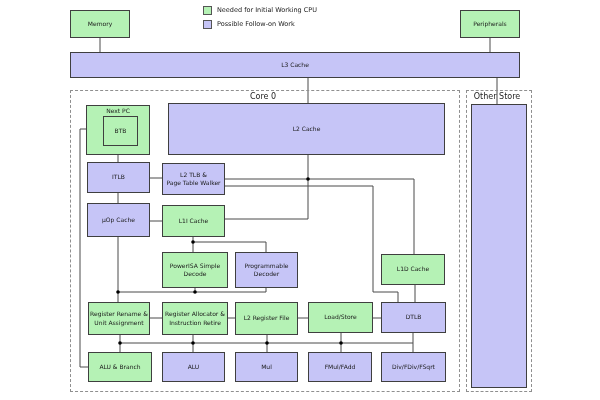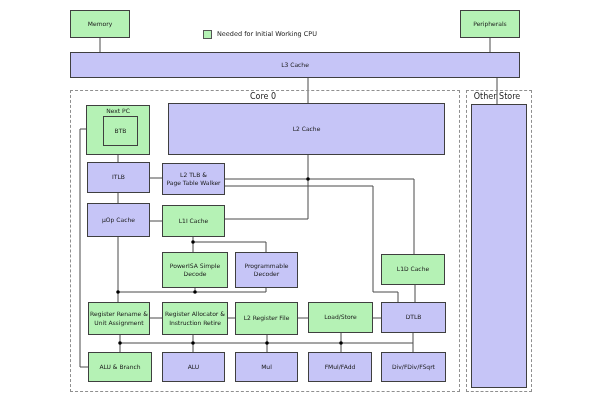--- a/index.html
+++ b/index.html
@@ -8,21 +8,21 @@
   svg.wires{position:absolute;left:0;top:0;width:600px;height:400px;}
   .node{position:absolute;box-sizing:border-box;border:1px solid var(--border);
         display:flex;align-items:center;justify-content:center;text-align:center;
         font-size:6px;line-height:1.4;color:#1a1a1a;white-space:pre-line;padding:1px;}
   .node.green{background:var(--green);}
   .node.purple{background:var(--purple);}
   .node.top-label{align-items:flex-start;}
   .region{position:absolute;box-sizing:border-box;border:1px dashed #8f8f8f;}
   .region-title{position:absolute;top:1px;left:0;right:4px;text-align:center;
                 font-size:8px;color:#222;}
-  .legend{position:absolute;left:203px;top:3px;margin-top:24px;}
+  .legend{position:absolute;left:203px;top:3px;}
   .legend-row{display:flex;align-items:center;height:14px;}
   .swatch{width:9px;height:9px;border:1px solid #555;margin-right:5px;box-sizing:border-box;}
   .legend-label{font-size:6.5px;color:#222;}
 </style>
 </head>
 <body>
 
 <div class="canvas">
 
   <svg class="wires" id="wires" viewBox="0 0 600 400" xmlns="http://www.w3.org/2000/svg">
@@ -71,20 +71,24 @@
 
   <div class="region" id="other-cores-region" style="left:466px;top:90px;width:66px;height:302px;">
     <div class="region-title">Other Store</div>
   </div>
 
   <div class="legend">
     <div class="legend-row">
       <span class="swatch" style="background:var(--green);"></span>
       <span class="legend-label">Needed for Initial Working CPU</span>
     </div>
+    <div class="legend-row">
+      <span class="swatch" style="background:var(--purple);"></span>
+      <span class="legend-label">Possible Follow-on Work</span>
+    </div>
   </div>
 
 <div class="node green" style="left: 70px; top: 10px; width: 60px; height: 28px;">Memory</div>
     <div class="node green" style="left: 460px; top: 10px; width: 60px; height: 28px;">Peripherals</div>
     <div class="node purple" style="left: 70px; top: 52px; width: 450px; height: 26px;">L3 Cache</div>
     <div class="node purple" style="left: 471px; top: 104px; width: 56px; height: 284px;"></div>
     <div class="node green top-label" style="left: 86px; top: 105px; width: 64px; height: 50px;">Next PC</div>
     <div class="node green" style="left: 103px; top: 116px; width: 35px; height: 30px;">BTB</div>
     <div class="node purple" style="left: 168px; top: 103px; width: 277px; height: 52px;">L2 Cache</div>
     <div class="node purple" style="left: 87px; top: 162px; width: 63px; height: 31px;">ITLB</div>

